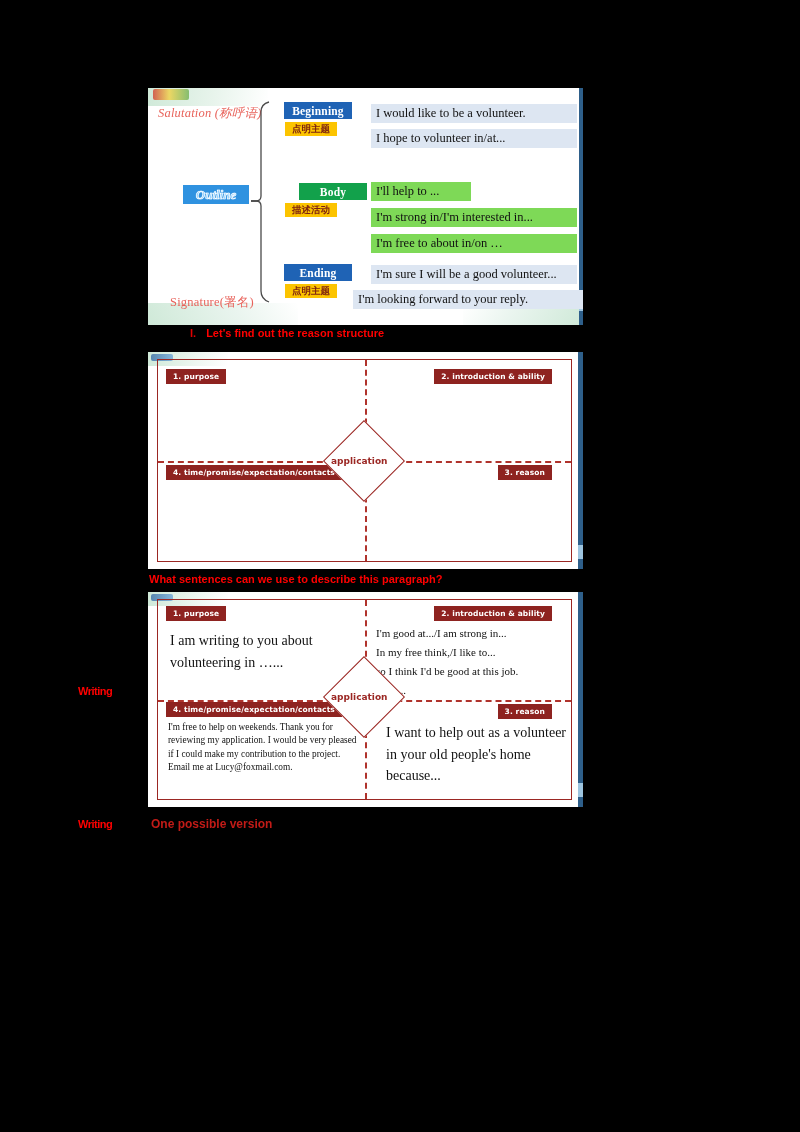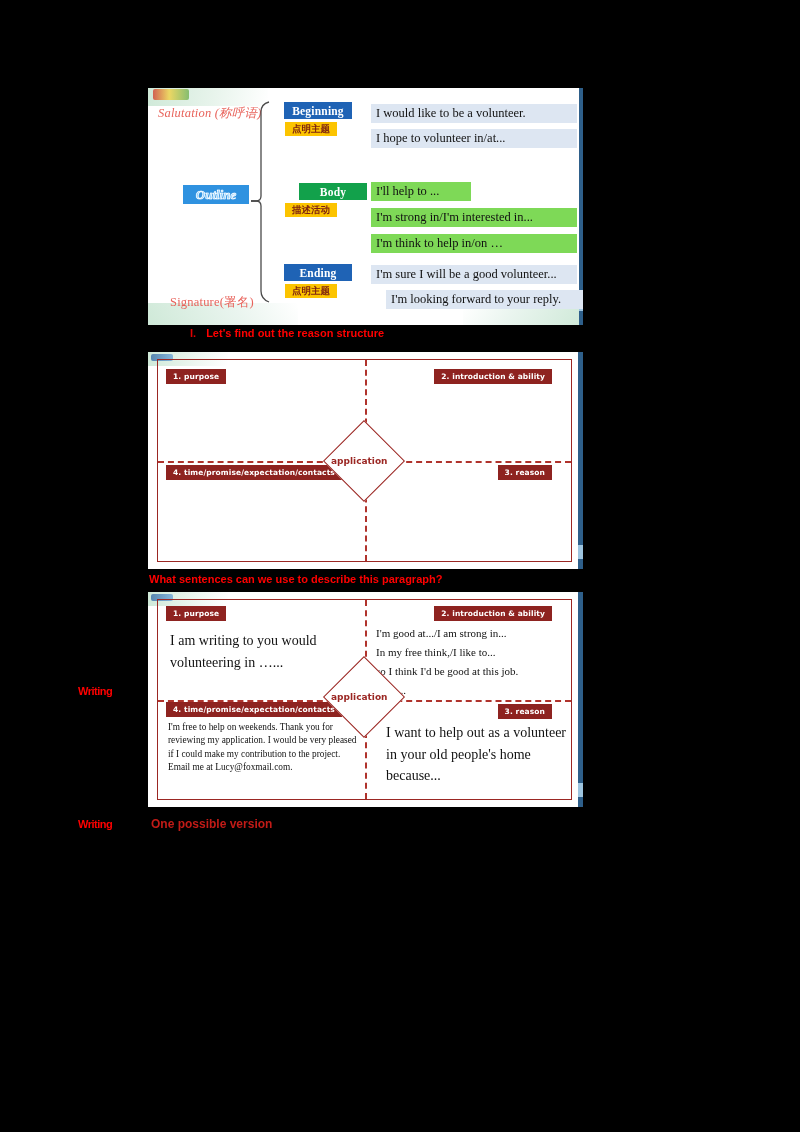--- a/index.html
+++ b/index.html
@@ -196,26 +196,26 @@
 
   <div class="stage-lbl blue" style="left:136px;top:14px;">Beginning</div>
   <div class="sub-lbl" style="left:137px;top:34px;">点明主题</div>
   <div class="sent bluebg" style="left:223px;top:16px;width:206px;">I would like to be a volunteer.</div>
   <div class="sent bluebg" style="left:223px;top:41px;width:206px;">I hope to volunteer in/at...</div>
 
   <div class="stage-lbl green" style="left:151px;top:95px;">Body</div>
   <div class="sub-lbl" style="left:137px;top:115px;">描述活动</div>
   <div class="sent greenbg" style="left:223px;top:94px;width:100px;">I'll help to ...</div>
   <div class="sent greenbg" style="left:223px;top:120px;width:206px;">I'm strong in/I'm interested in...</div>
-  <div class="sent greenbg" style="left:223px;top:146px;width:206px;">I'm think to help in/on …</div>
+  <div class="sent greenbg" style="left:223px;top:146px;width:206px;">I'm free to about in/on …</div>
 
   <div class="stage-lbl blue" style="left:136px;top:176px;">Ending</div>
   <div class="sub-lbl" style="left:137px;top:196px;">点明主题</div>
   <div class="sent bluebg" style="left:223px;top:177px;width:206px;">I'm sure I will be a good volunteer...</div>
-  <div class="sent bluebg" style="left:238px;top:202px;width:248px;">I'm looking forward to your reply.</div>
+  <div class="sent bluebg" style="left:205px;top:202px;width:248px;">I'm looking forward to your reply.</div>
 
   <div class="signature">Signature(署名)</div>
 </div>
 
 <div class="red-head" style="left:190px;top:327px;font-size:11px;width:250px;">
   <span class="bullet">I.</span><span>Let's find out the reason structure</span>
 </div>
 
 <div class="quad-slide" id="slide-quad-empty" style="left:148px;top:352px;width:435px;height:217px;">
   <div class="deco-tl"></div>
@@ -250,21 +250,21 @@
   <div class="deco-tl-badge"></div>
   <div class="edge-r"></div>
   <div class="edge-r-lo"></div>
 
   <div class="frame">
     <div class="vline"></div>
     <div class="hline"></div>
   </div>
 
   <div class="tag" style="left:18px;top:14px;">1. purpose</div>
-  <div class="qtext big" style="left:22px;top:38px;width:185px;">I am writing to you would volunteering in …...</div>
+  <div class="qtext big" style="left:22px;top:38px;width:185px;">I am writing to you about volunteering in …...</div>
 
   <div class="tag" style="right:31px;top:14px;">2. introduction &amp; ability</div>
   <div class="qtext med" style="left:228px;top:34px;width:195px;">I'm good at.../I am strong in...</div>
   <div class="qtext med" style="left:228px;top:53px;width:195px;">In my free think,/I like to...</div>
   <div class="qtext med" style="left:228px;top:72px;width:200px;">so I think I'd be good at this job.</div>
   <div class="qtext med" style="left:228px;top:91px;width:195px;">I can...</div>
 
   <div class="tag" style="right:31px;top:112px;">3. reason</div>
   <div class="qtext big" style="left:238px;top:130px;width:180px;">I want to help out as a volunteer in your old people's home because...</div>
 

